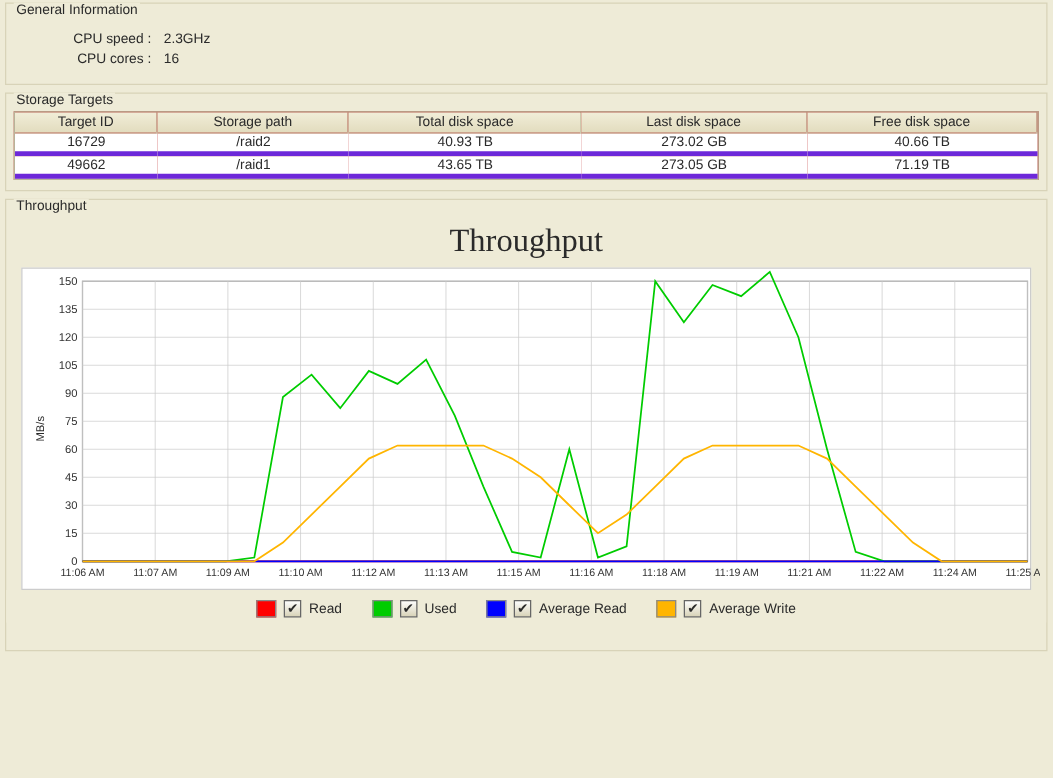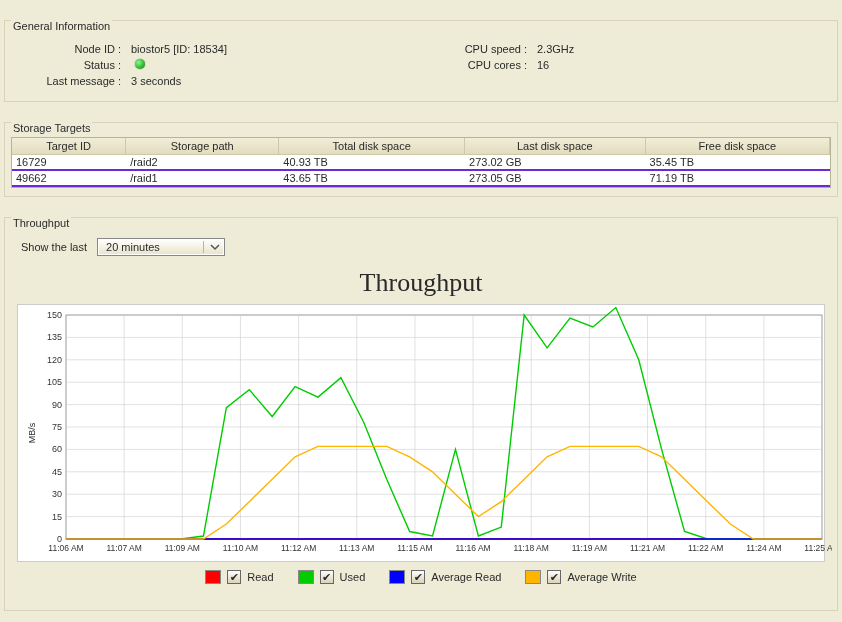--- a/index.html
+++ b/index.html
@@ -8,21 +8,21 @@
   font-family: Arial, sans-serif;
   font-size: 11px;
   color: #2a2a2a;
   width: 842px;
   height: 622px;
   overflow: hidden;
 }
 .panel {
   border: 1px solid #d8d3b8;
   background: #eeebd7;
-  margin: 20px 4px 6px 4px;
+  margin: 2px 4px 6px 4px;
   position: relative;
 }
 .panel-title {
   position: relative;
   top: -1px;
   left: 6px;
   background: #eeebd7;
   display: inline-block;
   padding: 0 2px;
   font-size: 11px;
@@ -64,23 +64,24 @@
 }
 table.storage th {
   background: linear-gradient(#f1edd8, #e2dcbe);
   font-weight: normal;
   padding: 2px 4px;
   border-right: 1px solid #cdc8ac;
   border-bottom: 1px solid #cdc8ac;
   font-size: 11px;
 }
 table.storage td {
+  text-align: center;
   padding: 1px 4px;
   background: #fff;
-  border-bottom: 2px solid #6d28d9;
+  border-bottom: 4px solid #6d28d9;
   font-size: 11px;
 }
 
 .throughput-controls {
   display: flex;
   align-items: center;
   padding: 6px 16px 8px 16px;
 }
 .throughput-controls label { margin-right: 10px; }
 .select-wrap {
@@ -140,34 +141,20 @@
   font-size: 11px;
   line-height: 1;
 }
 </style>
 </head>
 <body>
 
 <div class="panel">
   <div class="panel-title">General Information</div>
   <div class="info-grid">
-    <div class="info-col">
-      <div class="info-row">
-        <div class="info-label">Node ID :</div>
-        <div class="info-val">biostor5 [ID: 18534]</div>
-      </div>
-      <div class="info-row">
-        <div class="info-label">Status :</div>
-        <div class="info-val"><span class="status-dot"></span></div>
-      </div>
-      <div class="info-row">
-        <div class="info-label">Last message :</div>
-        <div class="info-val">3 seconds</div>
-      </div>
-    </div>
     <div class="info-col">
       <div class="info-row">
         <div class="info-label">CPU speed :</div>
         <div class="info-val">2.3GHz</div>
       </div>
       <div class="info-row">
         <div class="info-label">CPU cores :</div>
         <div class="info-val">16</div>
       </div>
     </div>
@@ -186,47 +173,36 @@
           <th>Last disk space</th>
           <th>Free disk space</th>
         </tr>
       </thead>
       <tbody id="storage-body">
           <tr>
             <td>16729</td>
             <td>/raid2</td>
             <td>40.93 TB</td>
             <td>273.02 GB</td>
-            <td>35.45 TB</td>
+            <td>40.66 TB</td>
           </tr>
           <tr>
             <td>49662</td>
             <td>/raid1</td>
             <td>43.65 TB</td>
             <td>273.05 GB</td>
             <td>71.19 TB</td>
           </tr>
         </tbody>
     </table>
   </div>
 </div>
 
 <div class="panel" style="padding-bottom:22px;">
   <div class="panel-title">Throughput</div>
-  <div class="throughput-controls">
-    <label>Show the last</label>
-    <div class="select-wrap">
-      <span>20 minutes</span>
-      <span class="chev">
-        <svg width="10" height="8" viewBox="0 0 10 8">
-            <path d="M1 2 L5 6 L9 2" fill="none" stroke="#555" stroke-width="1.5"></path>
-          </svg>
-      </span>
-    </div>
-  </div>
 
   <div class="chart-title">Throughput</div>
 
   <div class="chart-area">
     <div class="yaxis-label">MB/s</div>
     <svg class="chart" id="chart-svg" width="814" height="256">
         <rect x="48" y="10" width="756" height="224" fill="#fff" stroke="#999"></rect>
         <line x1="48" x2="804" y1="234" y2="234" stroke="#ccc" stroke-width="0.6"></line>
         <text x="44" y="237" text-anchor="end" font-size="9" fill="#333">0</text>
         <line x1="48" x2="804" y1="211.6" y2="211.6" stroke="#ccc" stroke-width="0.6"></line>

